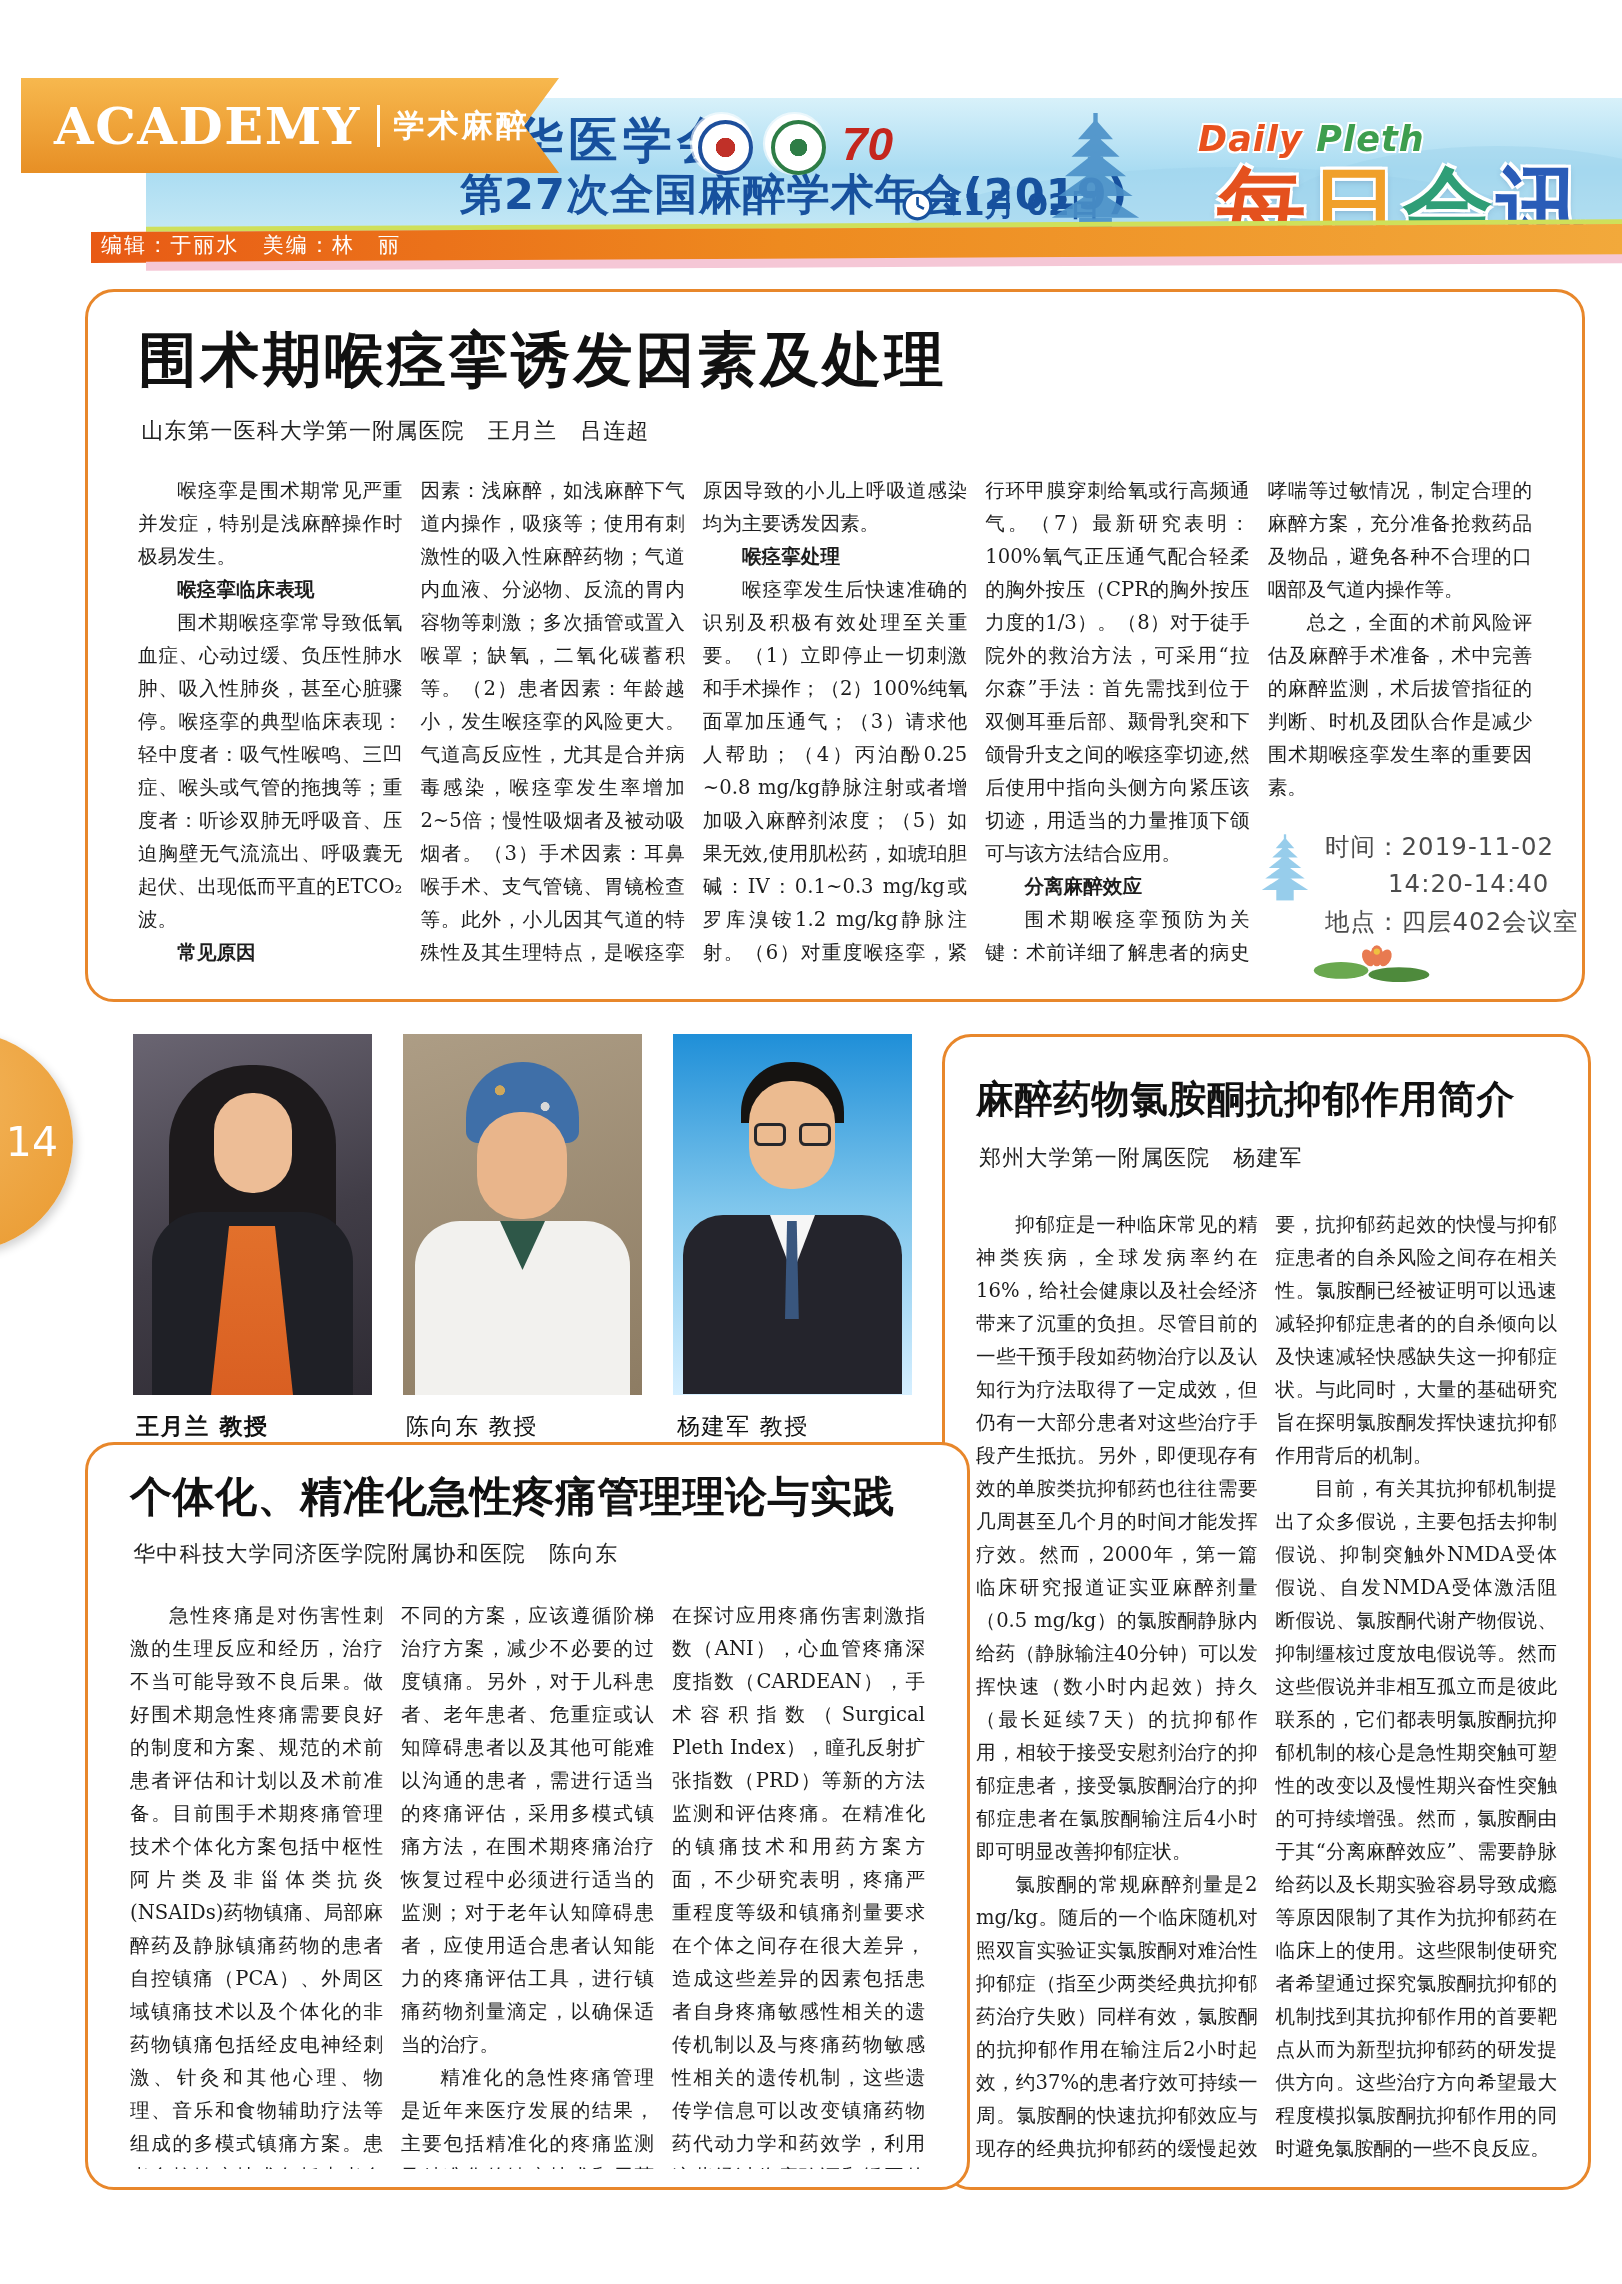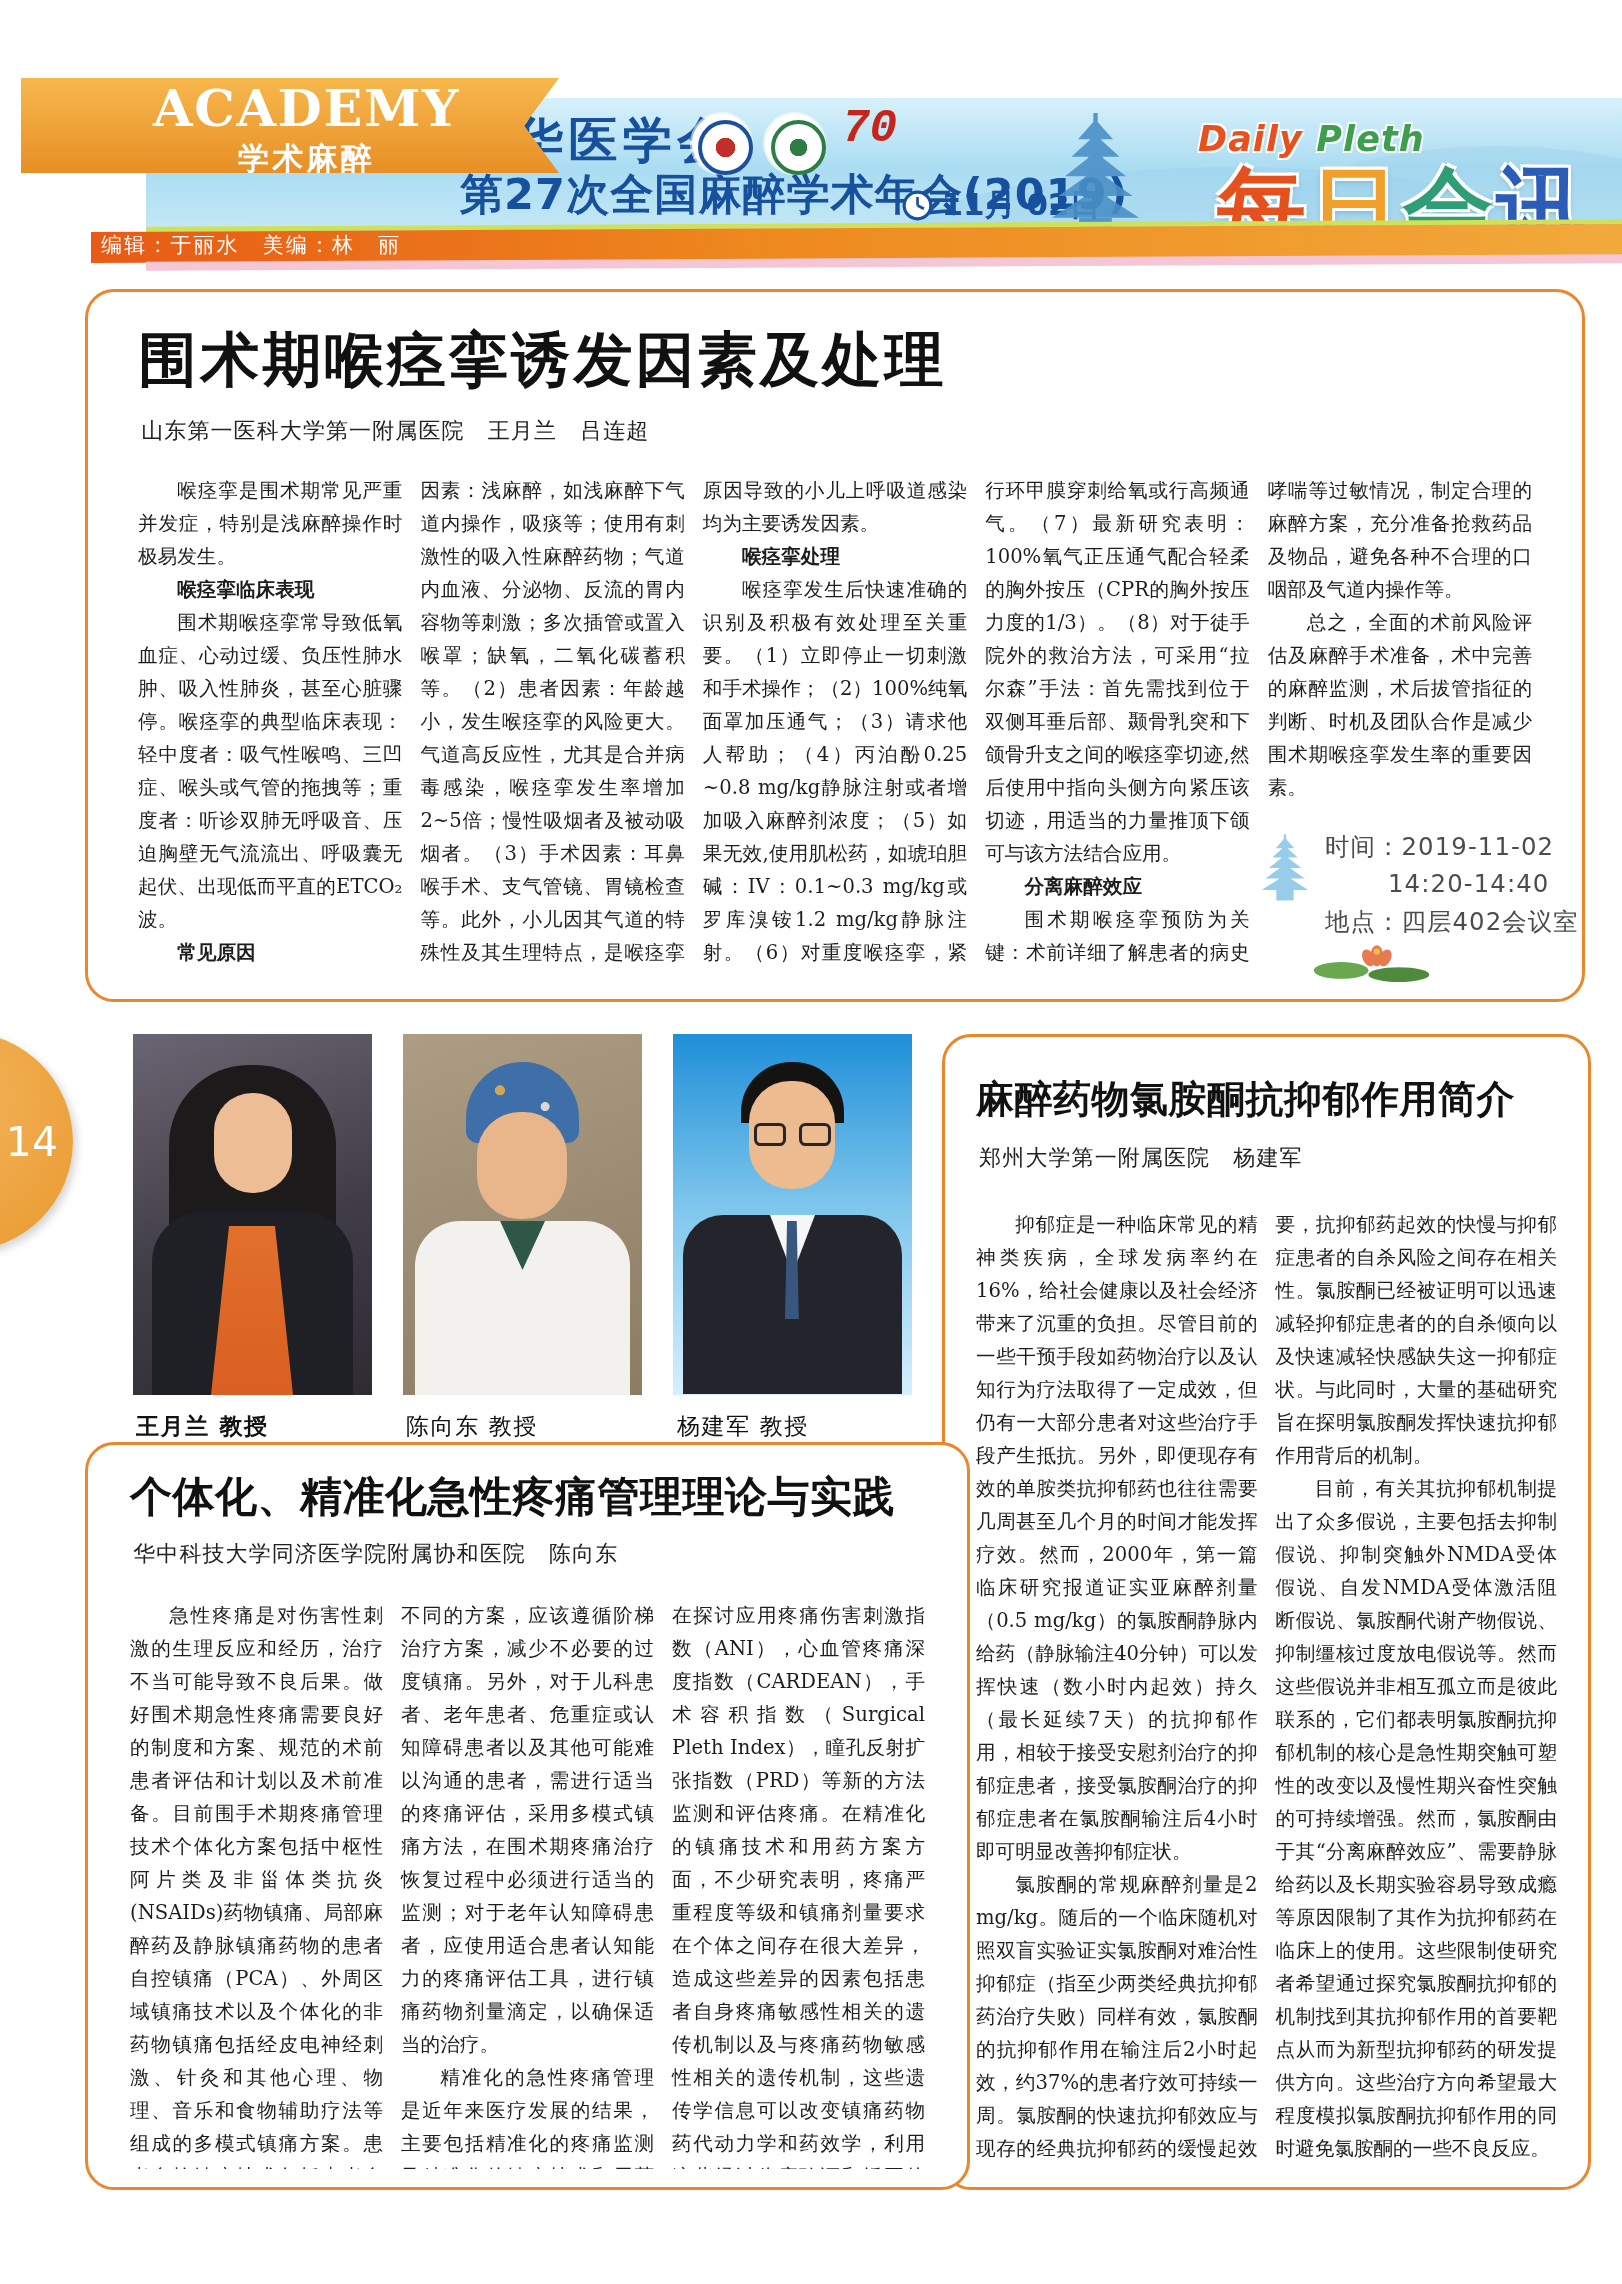--- a/index.html
+++ b/index.html
@@ -15,21 +15,21 @@
   .hill.h2{left:1113px;top:48px;width:477px;height:175px;opacity:.45;}
   .org-title{position:absolute;left:314px;top:9.5px;font-family:"DejaVu Sans","Liberation Sans",sans-serif;
              font-weight:900;font-size:49px;color:#17519e;letter-spacing:5.3px;}
   .conf-title{position:absolute;left:314px;top:68px;font-family:"DejaVu Sans","Liberation Sans",sans-serif;
               font-weight:900;font-size:43px;color:#17519e;letter-spacing:1.1px;}
   .logo-circle{position:absolute;top:16px;width:59px;height:59px;border-radius:50%;background:#fff;
                box-shadow:0 0 0 2.1px rgba(255,255,255,.6);}
   .logo-circle .ring{position:absolute;left:6.4px;top:6.4px;width:47px;height:47px;border-radius:50%;}
   .cma{left:546px;} .cma .ring{border:4.2px solid #1d4f9c;background:radial-gradient(circle at 50% 50%,#c03028 0 9.5px,#fff 10px);}
   .csa{left:619px;} .csa .ring{border:4.2px solid #2e7d46;background:radial-gradient(circle at 50% 50%,#2e7d46 0 8.5px,#fff 9px);}
-  .anniv{position:absolute;left:696px;top:5px;font-family:Liberation Mono, monospace;
+  .anniv{position:absolute;left:696px;top:19px;font-family:Liberation Sans, sans-serif;
          font-style:italic;font-weight:900;font-size:46px;color:#c4261d;}
   .date-row{position:absolute;left:756px;top:86px;display:flex;align-items:center;gap:8.5px;
             font-family:"DejaVu Sans","Liberation Sans",sans-serif;font-weight:bold;
             font-size:31px;color:#17519e;}
   .pagoda-big{position:absolute;left:891px;top:15px;width:117px;height:142px;opacity:.9;}
   .daily-en{position:absolute;left:1052px;top:21px;font-family:"DejaVu Sans","Liberation Sans",sans-serif;
             font-style:italic;font-weight:900;font-size:35px;letter-spacing:1.1px;
             text-shadow:1.6px 1.6px 0 #fff,-1.6px -1.6px 0 #fff,1.6px -1.6px 0 #fff,-1.6px 1.6px 0 #fff;}
   .daily-en .d1{color:#e8511e;} .daily-en .d2{color:#3d9e4e;}
   .daily-cn{position:absolute;left:1071px;top:51px;font-family:"DejaVu Sans","Liberation Sans",sans-serif;
@@ -39,21 +39,21 @@
   .strip-orange{position:absolute;left:91px;top:228px;width:1532px;height:31px;
                 background:linear-gradient(90deg,#e85a15,#ee8a1f 45%,#f2a93b);transform:skewY(-0.3deg);}
   .strip-pink{position:absolute;left:146px;top:258px;width:1477px;height:8.5px;background:#f5c7d6;transform:skewY(-0.3deg);}
   .editors{position:absolute;left:101px;top:231px;font-family:"DejaVu Sans","Liberation Sans",sans-serif;
            font-size:21px;color:#ffffff;letter-spacing:2.1px;}
 
   
   .ribbon{position:absolute;left:21px;top:78px;width:538px;height:95px;
           background:linear-gradient(180deg,#f7b84e,#e78f25);
           clip-path:polygon(0 0,100% 0,93.5% 50%,100% 100%,0 100%);
-          display:flex;align-items:center;padding-left:33px;box-sizing:border-box;flex-direction:column;}
+          display:flex;align-items:center;padding-left:33px;box-sizing:border-box;}
   .ribbon .en{font-family:"DejaVu Serif","Liberation Serif",serif;font-weight:bold;font-size:51px;color:#fff;letter-spacing:1.6px;}
   .ribbon .bar{width:2.7px;height:42px;background:#fff;margin:0 13.8px 0 16px;}
   .ribbon .cn{font-family:"DejaVu Sans","Liberation Sans",sans-serif;font-weight:bold;font-size:31px;color:#fff;letter-spacing:3.2px;}
 
   
   .page-circle{position:absolute;left:-146px;top:1032px;width:219px;height:219px;border-radius:50%;
                background:radial-gradient(circle at 35% 30%,#f4b75e,#e9992f);box-shadow:3.2px 4.2px 9.5px rgba(0,0,0,.18);}
   .page-circle span{position:absolute;right:15px;top:50%;transform:translateY(-50%);
                     font-family:"DejaVu Sans","Liberation Sans",sans-serif;font-size:41px;color:#fff;}
 

